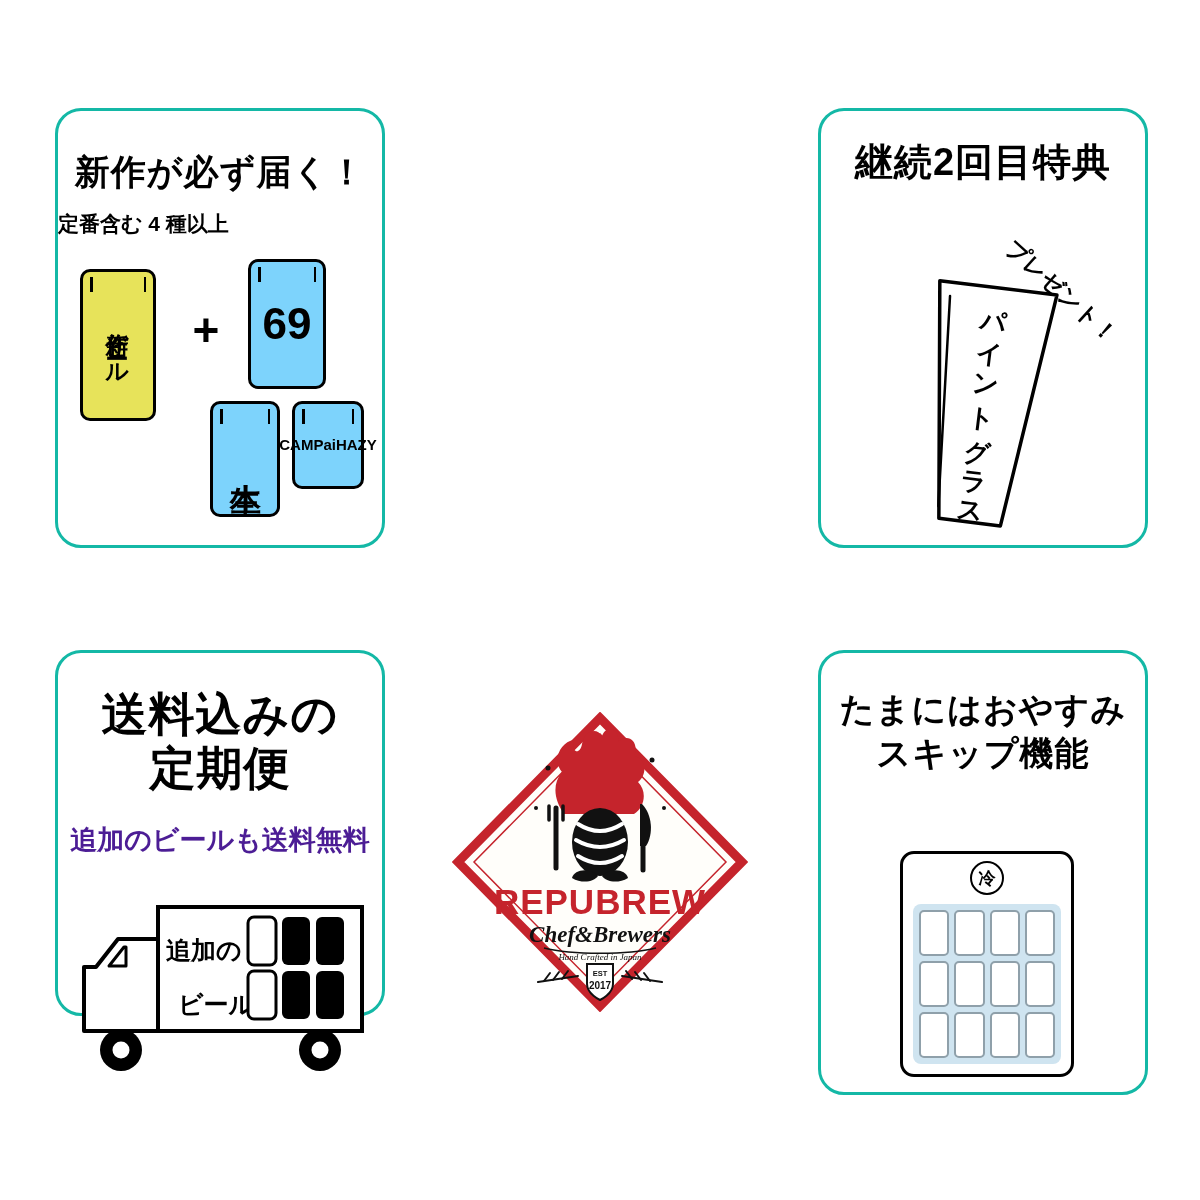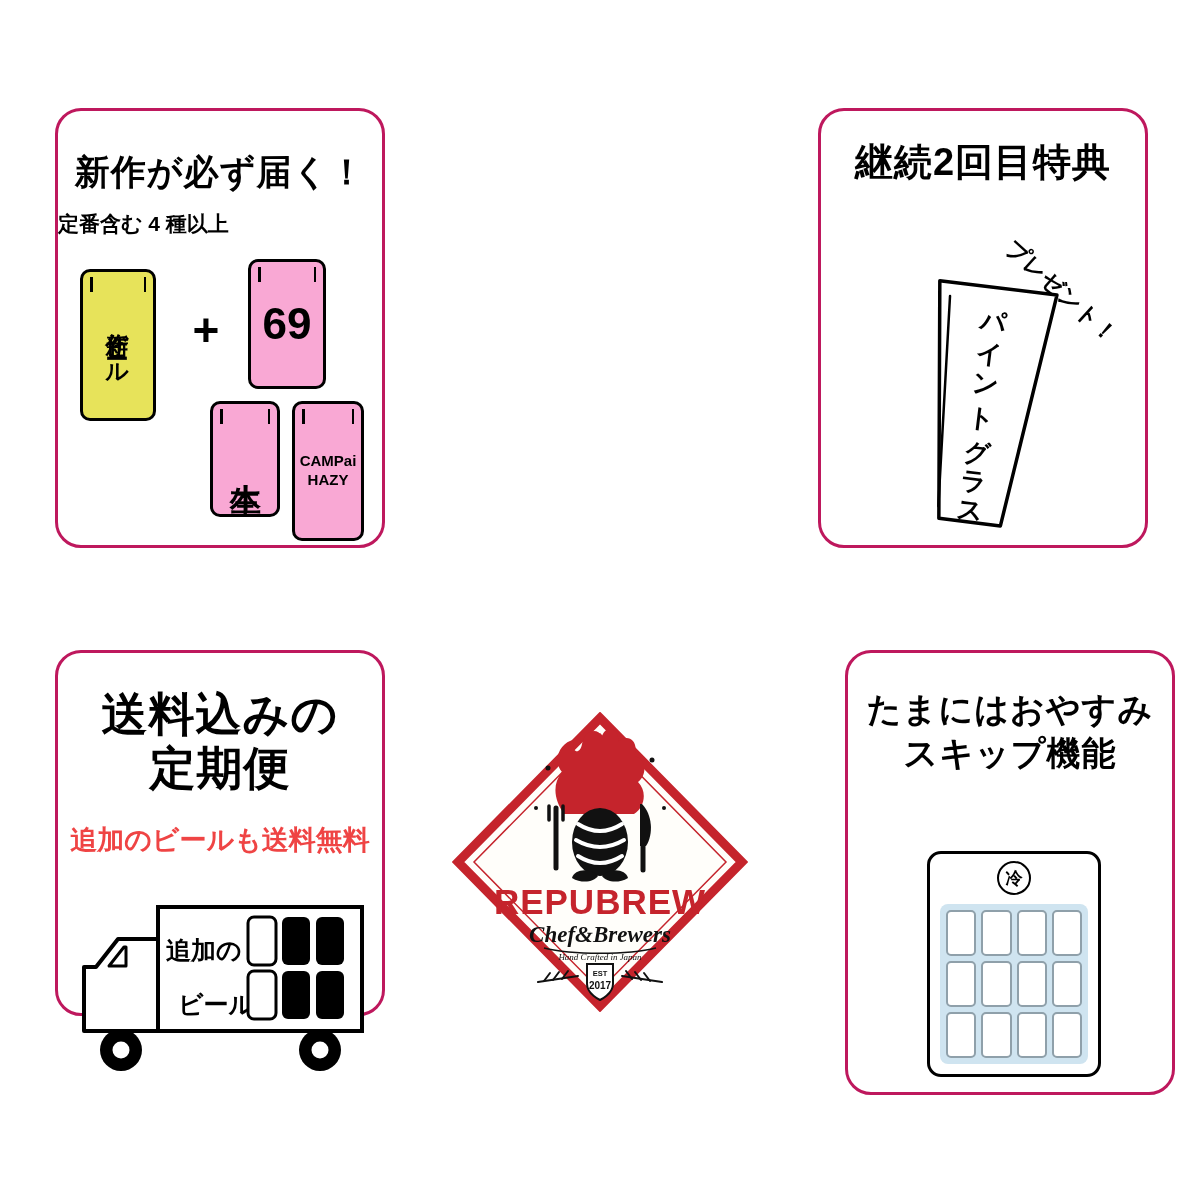--- a/index.html
+++ b/index.html
@@ -1,41 +1,41 @@
 <!DOCTYPE html>
 <html><head>
 <meta charset="utf-8">
 <style>
   * { margin:0; padding:0; box-sizing:border-box; }
   html,body { width:1200px; height:1200px; background:#ffffff;
               font-family:"Liberation Sans","DejaVu Sans",sans-serif; color:#000; }
   .page { position:relative; width:1200px; height:1200px; background:#fff; overflow:hidden; }
 
   .panel { position:absolute; width:330px; height:440px; background:#fff;
-           border:3px solid #be185d; border-radius:26px; }
+           border:3px solid #14b8a6; border-radius:26px; }
   .panel-title { font-weight:bold; text-align:center; letter-spacing:1px; }
 
   
   #panel-new { left:55px; top:108px; }
   #panel-new .panel-title { margin-top:38px; font-size:35px; }
   #panel-new .subtitle { margin-top:14px; font-size:21px; font-weight:bold; text-align:left; }
-  .can { position:absolute; background:#f9a8d4; border:3px solid #000; border-radius:10px;
+  .can { position:absolute; background:#7dd3fc; border:3px solid #000; border-radius:10px;
          display:flex; align-items:center; justify-content:center; text-align:center; }
   .can::before,.can::after { content:""; position:absolute; top:5px; width:2.5px; height:15px; background:#000; }
   .can::before{ left:7px; } .can::after{ right:7px; }
   .vtext { writing-mode:vertical-rl; text-orientation:upright; }
   .can-new { left:22px; top:158px; width:76px; height:152px; background:#e7e35a; }
   .can-new .vtext { font-size:23px; font-weight:bold; letter-spacing:2px; }
   .plus-sign { position:absolute; left:124px; top:192px; width:48px; text-align:center;
                font-size:46px; font-weight:bold; }
   .can-69 { left:190px; top:148px; width:78px; height:130px; font-size:44px; font-weight:bold; }
   .can-honnama { left:152px; top:290px; width:70px; height:116px; }
   .can-honnama .vtext { font-size:31px; font-weight:bold; }
-  .can-campai { left:234px; top:290px; width:72px; height:140px;
-                flex-direction:column; font-size:15px; font-weight:bold; line-height:1.25; }
+  .can-campai { left:234px; top:290px; width:72px; height:88px;
+                font-size:15px; font-weight:bold; line-height:1.25; }
 
   
   #panel-trial { left:435px; top:108px; }
   #panel-trial .panel-title { margin-top:42px; font-size:44px; letter-spacing:2px; }
   .trial-sub { margin-top:56px; font-size:31px; font-weight:bold; text-align:center; letter-spacing:2px; }
   .trial-offer { margin-top:6px; font-size:48px; font-weight:bold; text-align:center; letter-spacing:1px; }
   .triangle-down { width:0; height:0; margin:14px auto 0;
                    border-left:96px solid transparent; border-right:96px solid transparent;
                    border-top:150px solid #000; }
 
@@ -45,36 +45,36 @@
   .present-label { position:absolute; left:188px; top:118px; transform:rotate(42deg);
                    transform-origin:left center; font-size:23px; font-weight:bold; white-space:nowrap; }
   .glass-wrap { position:absolute; left:84px; top:170px; width:158px; height:248px; transform:rotate(7deg); }
   .glass-wrap svg { position:absolute; inset:0; }
   .glass-label { position:absolute; inset:0; display:flex; align-items:center; justify-content:center;
                  font-size:26px; font-weight:bold; letter-spacing:3px; }
 
   
   #panel-shipping { left:55px; top:650px; height:366px; }
   #panel-shipping .panel-title { margin-top:34px; font-size:46px; line-height:1.18; }
-  .ship-highlight { margin-top:26px; font-size:27px; font-weight:bold; text-align:center; color:#ef4444; }
+  .ship-highlight { margin-top:26px; font-size:27px; font-weight:bold; text-align:center; color:#4c1d95; }
   .truck { position:absolute; left:10px; top:250px; width:308px; height:186px; }
   .truck text { font-family:"Liberation Sans","DejaVu Sans",sans-serif; }
 
   
   .logo-wrap { position:absolute; left:452px; top:712px; width:296px; height:300px; }
   .logo-brand { font-family:"Liberation Sans",sans-serif; font-weight:900; font-size:35px;
                 fill:#c5242c; letter-spacing:1px; }
   .logo-script { font-family:"Liberation Serif",serif; font-style:italic; font-weight:bold;
                  font-size:23px; fill:#111; }
   .logo-tagline { font-family:"Liberation Serif",serif; font-style:italic; font-size:9px; fill:#111; }
   .logo-est { font-family:"Liberation Sans",sans-serif; font-weight:bold; font-size:7.5px; fill:#111; }
   .logo-year { font-family:"Liberation Sans",sans-serif; font-weight:bold; font-size:10px; fill:#111; }
 
   
-  #panel-skip { left:818px; top:650px; height:445px;margin-left:27px; }
+  #panel-skip { left:818px; top:650px; height:445px; }
   #panel-skip .panel-title { margin-top:34px; font-size:34px; line-height:1.3; }
   .skip-note { margin-top:26px; font-size:24px; font-weight:bold; text-align:center; letter-spacing:2px; }
   .fridge { position:absolute; left:79px; top:198px; width:174px; height:226px;
             border:3.5px solid #000; border-radius:14px; background:#fff; }
   .fridge-badge { width:34px; height:34px; margin:7px auto 0; border:2.5px solid #000;
                   border-radius:50%; display:flex; align-items:center; justify-content:center;
                   font-size:17px; font-weight:bold; }
   .fridge-inner { position:absolute; left:10px; right:10px; top:50px; bottom:10px;
                   background:#cfe4f0; border-radius:8px; padding:6px;
                   display:grid; grid-template-columns:repeat(4,1fr); grid-template-rows:repeat(3,1fr); gap:5px; }

